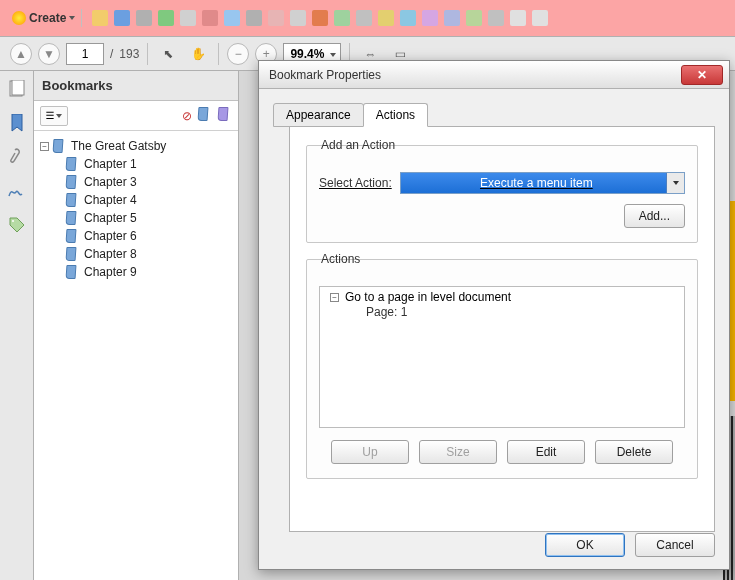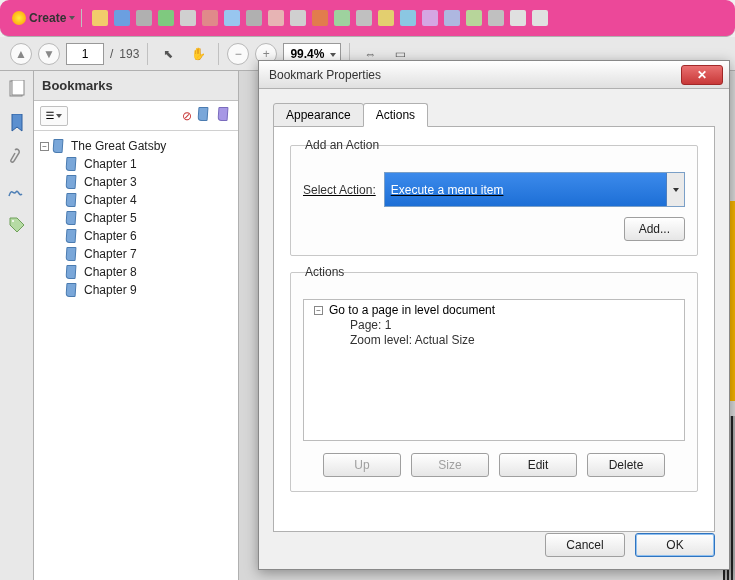--- a/index.html
+++ b/index.html
@@ -1,19 +1,19 @@
 <!DOCTYPE html>
 <html><head>
 <meta charset="utf-8">
 <style>
   * { box-sizing: border-box; font-family: "Segoe UI", Tahoma, sans-serif; font-size: 12px; }
   body { margin: 0; width: 735px; height: 580px; background: #f0f0f0; overflow: hidden; position: relative; }
   
   
-  .top-toolbar { height: 22px; background: #ec4899; border-bottom: 1px solid #b0b0b0; padding: 18px 6px; display: flex; align-items: center; gap: 6px; border-radius: 9px; }
+  .top-toolbar { height: 22px; background: #fca5a5; border-bottom: 1px solid #b0b0b0; padding: 18px 6px; display: flex; align-items: center; gap: 6px; }
   .top-toolbar .tico { width: 16px; height: 16px; display: inline-block; border-radius: 2px; }
   .create-btn { font-weight: bold; color: #333; padding: 0 6px; height: 18px; display: flex; align-items: center; gap: 3px; border-right: 1px solid #c0c0c0; margin-right: 4px; }
   .create-btn .sun { width:14px;height:14px;background:radial-gradient(circle,#ffeb3b,#ff9800);border-radius:50%; }
   .arrow-down { width:0;height:0;border-left:3px solid transparent;border-right:3px solid transparent;border-top:4px solid #555; }
   
   
   .second-toolbar { height: 34px; background: #e8e8e8; border-bottom: 1px solid #b0b0b0; padding: 0 10px; display:flex; align-items:center; gap:6px; }
   .circ-btn { width:22px;height:22px;border:1px solid #b8b8b8;border-radius:50%;background:#fafafa;display:flex;align-items:center;justify-content:center;color:#888; cursor:pointer; }
   .page-input { width: 38px; height: 22px; border:1px solid #999; background:#fff; text-align:center; }
   .page-total { color:#555; font-size:12px; }
@@ -52,29 +52,29 @@
   .dialog { position:absolute; left:258px; top:60px; width:472px; height:510px; background:#f0f0f0; border:1px solid #888; box-shadow:0 3px 12px rgba(0,0,0,.35); }
   .dlg-title { height:28px; background:linear-gradient(#fff,#e0e0e0); border-bottom:1px solid #b0b0b0; display:flex; align-items:center; padding:0 0 0 10px; font-size:12px; color:#333; }
   .dlg-title .spacer { flex:1; }
   .dlg-close { width:42px; height:20px; background:linear-gradient(#e97070,#c83838); border:1px solid #a02828; border-radius:3px; display:flex; align-items:center; justify-content:center; color:#fff; font-weight:bold; margin-right:6px; cursor:pointer; }
   .dlg-body { padding:10px 14px; }
   
   
   .tabs { display:flex; align-items:flex-end; gap:0; margin-top:4px; }
   .tab { border:1px solid #b0b0b0; padding:4px 12px; background:#ececec; border-radius:3px 3px 0 0; margin-right:-1px; cursor:pointer; }
   .tab.active { background:#fff; border-bottom:1px solid #fff; position:relative; z-index:2; }
-  .tab-panel { border:1px solid #b0b0b0; background:#fff; margin-top:-1px; padding:14px 16px 16px 16px; height:406px; position:relative; }
+  .tab-panel { border:1px solid #b0b0b0; background:#fff; margin-top:-1px; padding:14px 16px 16px 16px; height:406px; position:relative;margin-left:16px; }
   
   
   .fieldset { border:1px solid #c8c8c8; border-radius:2px; padding:12px 12px 14px 12px; margin-top:4px; background:#fdfdfd; }
   .fieldset+.fieldset { margin-top:16px; }
   .fieldset .legend { position:relative; top:-20px; left:-2px; background:#fff; padding:0 4px; display:inline-block; color:#333; height:0; }
   .fr { display:flex; align-items:center; gap:8px;text-decoration:underline; }
   .lbl { color:#333; }
-  .select-action { flex:1; height:35px; border:1px solid #7a9fc7; background:linear-gradient(#3c8aeb,#1d6fd6); color:#fff; display:flex; align-items:center; padding:0 18px 0 6px; position:relative; }
+  .select-action { flex:1; height:22px; border:1px solid #7a9fc7; background:linear-gradient(#3c8aeb,#1d6fd6); color:#fff; display:flex; align-items:center; padding:0 18px 0 6px; position:relative;justify-content:center; }
   .select-action .dd { position:absolute; right:0; top:0; width:18px; height:100%; border-left:1px solid #4d7fbf; background:#eaeaea; display:flex; align-items:center; justify-content:center; }
   .select-action .dd .arrow-down { border-top-color:#333; }
   
   .btn { height:24px; padding:0 14px; border:1px solid #9f9f9f; border-radius:3px; background:linear-gradient(#fff,#e6e6e6); cursor:pointer; display:inline-flex; align-items:center; justify-content:center; color:#222; }
   .btn:disabled, .btn.disabled { color:#a0a0a0; }
   .btn.primary { border:1px solid #2f74c0; box-shadow:0 0 0 1px #8fc0f0 inset; }
   .btn-row { display:flex; gap:10px; justify-content:flex-end; margin-top:10px; }
   .actions-list { border:1px solid #bcbcbc; height:142px; background:#fff; overflow:auto; padding:2px 0; }
   .al-item { padding:1px 6px 1px 10px; display:flex; align-items:center; gap:6px; }
   .al-sub { padding:0 6px 1px 46px; color:#333; }
@@ -203,24 +203,20 @@
       <div class="tree-child">
           <span class="bm-ico"></span>
           <span class="tree-label">Chapter 5</span>
         </div>
       <div class="tree-child">
           <span class="bm-ico"></span>
           <span class="tree-label">Chapter 6</span>
         </div>
       <div class="tree-child">
           <span class="bm-ico"></span>
-          <span class="tree-label">Chapter 7</span>
-        </div>
-      <div class="tree-child">
-          <span class="bm-ico"></span>
           <span class="tree-label">Chapter 8</span>
         </div>
       <div class="tree-child">
           <span class="bm-ico"></span>
           <span class="tree-label">Chapter 9</span>
         </div>
     </div>
   </div>
 
   <div class="doc-area">
@@ -261,29 +257,28 @@
       </div>
 
       <div class="fieldset">
         <span class="legend">Actions</span>
         <div class="actions-list">
           <div class="al-item">
             <span class="tminus">−</span>
             <span>Go to a page in level document</span>
           </div>
           <div class="al-sub">Page: 1</div>
-          <div class="al-sub">Zoom level: Actual Size</div>
         </div>
         <div class="actions-btns">
           <button class="btn disabled">Up</button>
           <button class="btn disabled">Size</button>
           <button class="btn">Edit</button>
           <button class="btn">Delete</button>
         </div>
       </div>
 
     </div>
   </div>
   <div class="dlg-footer">
+    <button class="btn primary">OK</button>
     <button class="btn">Cancel</button>
-    <button class="btn primary">OK</button>
   </div>
 </div>
 
 </body></html>

